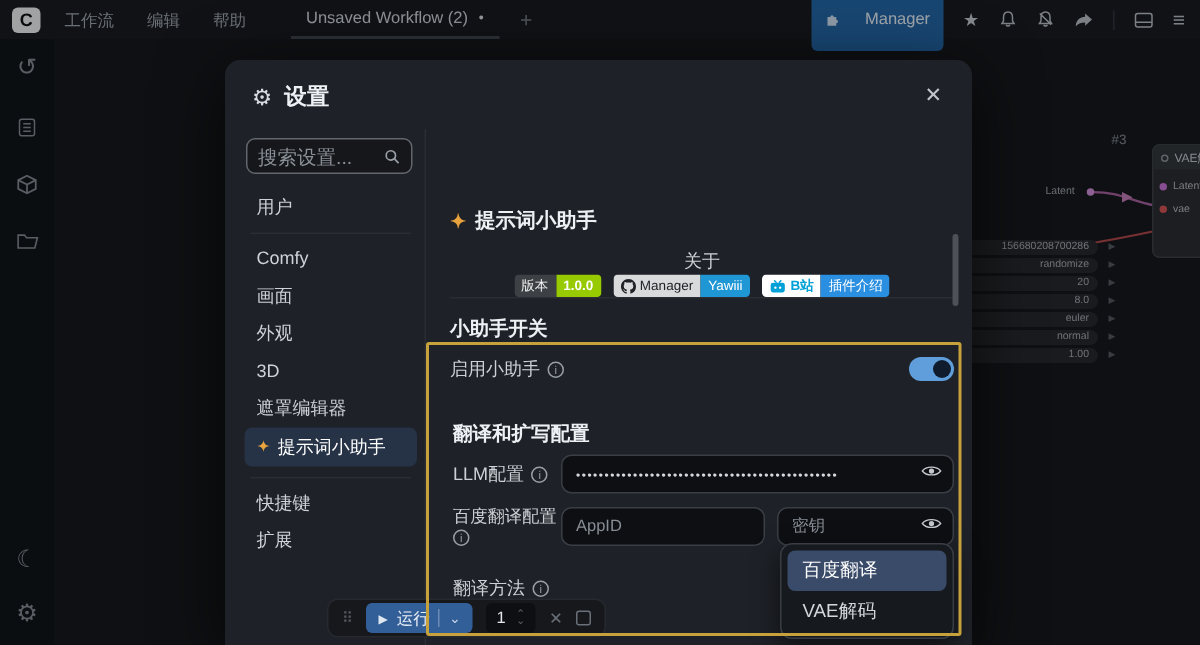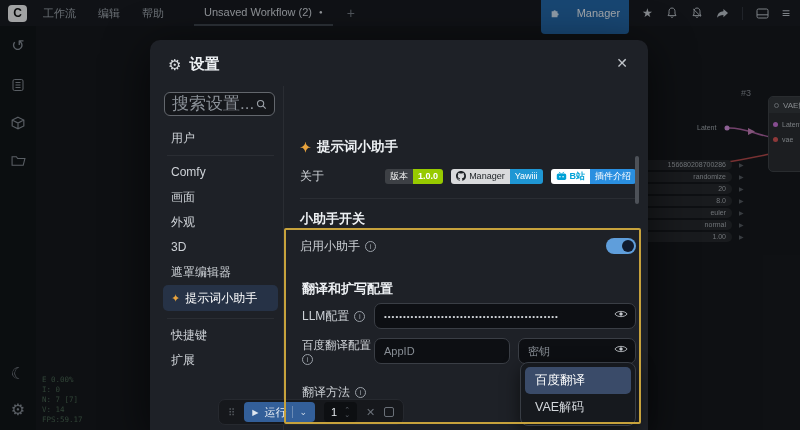--- a/index.html
+++ b/index.html
@@ -62,36 +62,36 @@
     border-radius:10px 10px 0 0;z-index:40;box-shadow:0 10px 45px rgba(0,0,0,.65);}
   .m-head{position:absolute;left:18px;top:15px;display:flex;align-items:center;gap:8px;}
   .m-gear{font-size:15px;color:#d8dce0;}
   .m-title{font-size:15px;font-weight:bold;color:#eef1f4;}
   .m-close{position:absolute;right:20px;top:15px;font-size:14px;color:#c2c6cb;cursor:pointer;}
 
   .m-left{position:absolute;left:8px;top:46px;width:126px;bottom:0;border-right:1px solid #2a2d33;}
   .search{margin:6px 8px 10px 6px;height:24px;border:1px solid #63676d;border-radius:6px;
     background:#15171b;display:flex;align-items:center;padding:0 7px;}
   .search input{flex:1;min-width:0;background:transparent;border:none;outline:none;
-    color:#d0d4d9;font-size:17px;font-family:Liberation Sans, sans-serif;}
+    color:#d0d4d9;font-size:13px;font-family:Liberation Sans, sans-serif;}
   .search input::placeholder{color:#8b9198;}
   .menu{list-style:none;padding:0 5px;}
   .mi{height:25px;line-height:25px;padding-left:8px;font-size:12px;color:#ced2d7;
     border-radius:5px;cursor:pointer;white-space:nowrap;}
   .mi.sel{background:#263246;color:#fff;display:flex;align-items:center;gap:5px;height:26px;line-height:26px;}
   .mdiv{height:1px;background:#2a2d33;margin:4px 4px;}
   .gap-top{margin-top:7px;}
   .sparkle{color:#e8a33d;font-size:11px;}
 
   .m-right{position:absolute;left:146px;top:46px;right:8px;bottom:0;}
   .p-title{position:absolute;left:4px;top:52px;display:flex;align-items:center;gap:6px;
     font-size:13.5px;font-weight:bold;color:#eef1f4;}
   .p-title .sparkle{font-size:13px;}
   .about{position:absolute;left:4px;right:4px;top:80px;height:20px;
-    display:flex;align-items:center;justify-content:space-between;}
+    display:flex;align-items:center;justify-content:space-between;flex-direction:column;}
   .rowlab{font-size:12px;color:#cdd1d6;display:flex;align-items:center;}
   .badges{display:flex;gap:8px;align-items:flex-start;}
   .badge{display:flex;height:15px;border-radius:3px;overflow:hidden;font-size:9px;
     line-height:15px;cursor:pointer;}
   .bseg{padding:0 5px;display:flex;align-items:center;gap:3px;white-space:nowrap;}
   .bv-l{background:#3d4045;color:#f2f2f2;}
   .bv-r{background:#97ca00;color:#fff;font-weight:bold;}
   .bg-l{background:#d9dadc;color:#1d2125;}
   .bg-r{background:#1f97d4;color:#fff;}
   .bb-l{background:#ffffff;color:#00a1d6;font-weight:bold;}
@@ -199,27 +199,20 @@
         <span class="pdot" style="background:#c56fd0"></span>
         <span>Latent</span>
       </div>
       <div class="vaein">
         <span class="pdot" style="background:#d05050"></span>
         <span>vae</span>
       </div>
     </div>
   </div>
 
-  <div class="stats">
-    <div>E 0.00%</div>
-    <div>I: 0</div>
-    <div>N: 7 [7]</div>
-    <div>V: 14</div>
-    <div>FPS:59.17</div>
-  </div>
 
   <div class="topbar">
     <div class="logo">C</div>
     <span class="tmenu">工作流</span>
     <span class="tmenu">编辑</span>
     <span class="tmenu">帮助</span>
     <div class="wtab">
       <span>Unsaved Workflow (2)</span>
       <span class="dot">●</span>
     </div>

